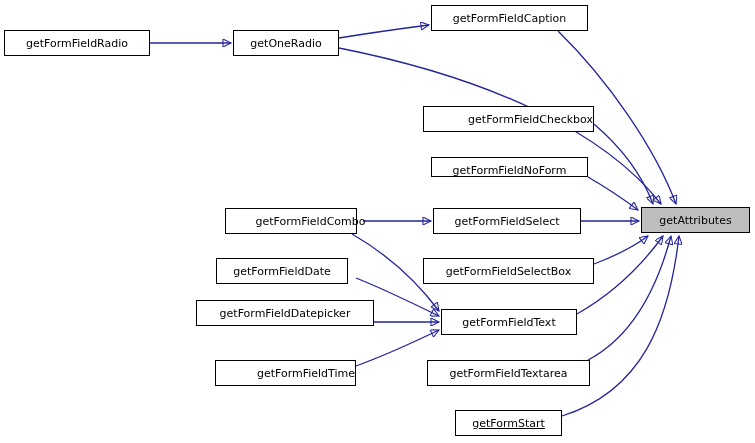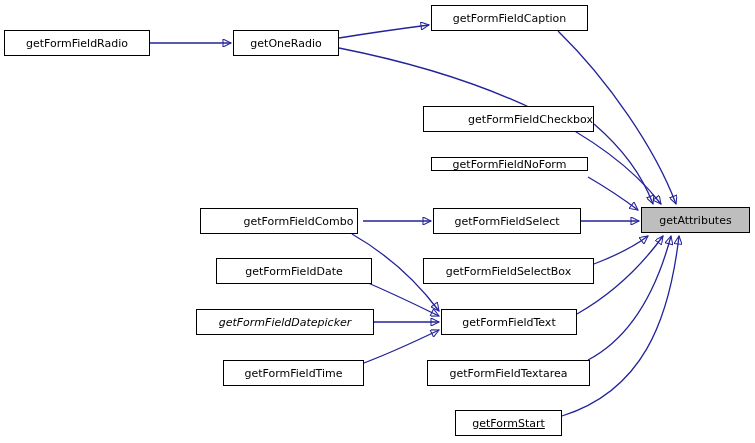--- a/index.html
+++ b/index.html
@@ -56,45 +56,45 @@
     </div>
   <div class="node" style="left:233px; top:30px;  width:106px; height:26px;">
       <span>getOneRadio</span>
     </div>
   <div class="node" style="left:431px; top:5px;   width:157px; height:26px;">
       <span>getFormFieldCaption</span>
     </div>
   <div class="node" style="left:423px; top:106px; width:171px; height:26px;justify-content:flex-end;">
       <span>getFormFieldCheckbox</span>
     </div>
-  <div class="node" style="left:431px; top:157px; width:157px; height:14px;">
+  <div class="node" style="left:431px; top:157px; width:157px; height:20px;align-items:flex-end;">
       <span>getFormFieldNoForm</span>
     </div>
-  <div class="node" style="left:200px; top:208px; width:158px; height:26px;padding-left:39px;">
+  <div class="node" style="left:225px; top:208px; width:132px; height:26px;padding-left:39px;">
       <span>getFormFieldCombo</span>
     </div>
   <div class="node" style="left:433px; top:208px; width:148px; height:26px;">
       <span>getFormFieldSelect</span>
     </div>
   <div class="node hl" style="left:641px; top:207px; width:109px; height:26px;text-align:center;">
       <span>getAttributes</span>
     </div>
   <div class="node" style="left:423px; top:258px; width:171px; height:26px;">
       <span>getFormFieldSelectBox</span>
     </div>
-  <div class="node" style="left:216px; top:258px; width:156px; height:26px;">
+  <div class="node" style="left:216px; top:258px; width:132px; height:26px;">
       <span>getFormFieldDate</span>
     </div>
-  <div class="node" style="left:196px; top:309px; width:178px; height:26px;font-style:italic;">
+  <div class="node" style="left:196px; top:300px; width:178px; height:26px;">
       <span>getFormFieldDatepicker</span>
     </div>
   <div class="node" style="left:441px; top:309px; width:136px; height:26px;">
       <span>getFormFieldText</span>
     </div>
-  <div class="node" style="left:223px; top:360px; width:141px; height:26px;">
+  <div class="node" style="left:215px; top:360px; width:141px; height:26px;justify-content:flex-end;">
       <span>getFormFieldTime</span>
     </div>
   <div class="node" style="left:427px; top:360px; width:163px; height:26px;text-align:right;">
       <span>getFormFieldTextarea</span>
     </div>
   <div class="node" style="left:455px; top:410px; width:107px; height:26px;text-decoration:underline;">
       <span>getFormStart</span>
     </div>
 
 </div>

